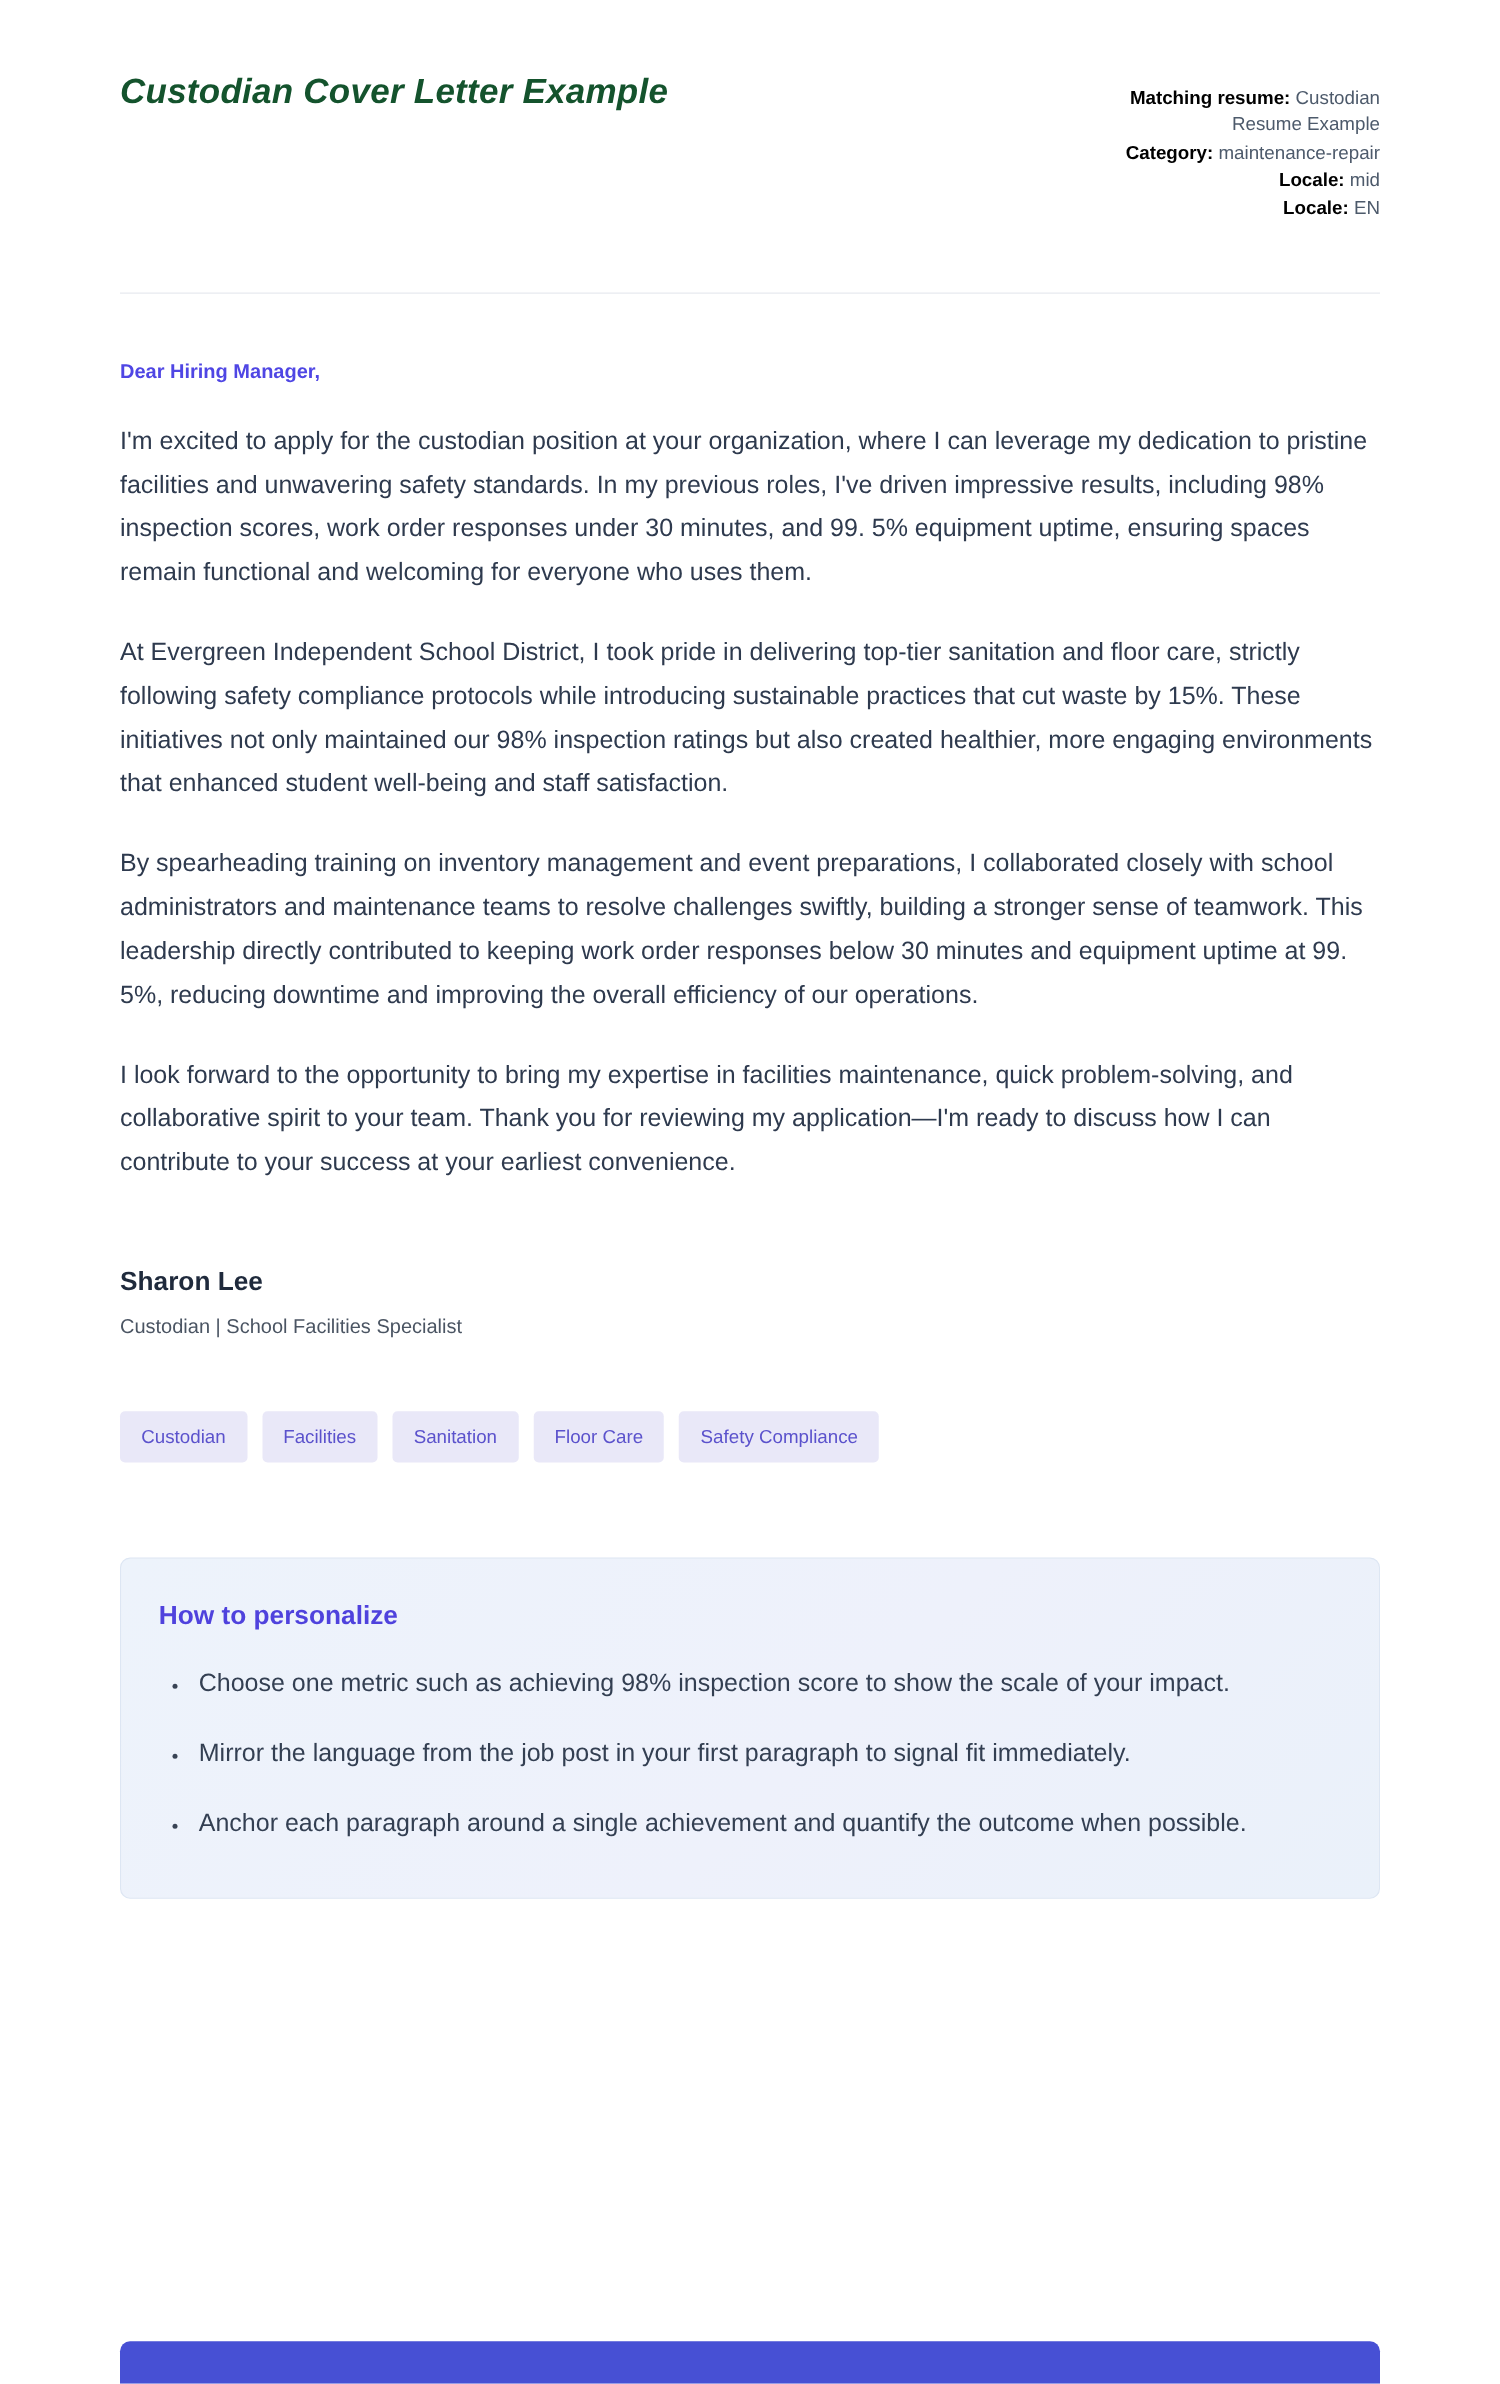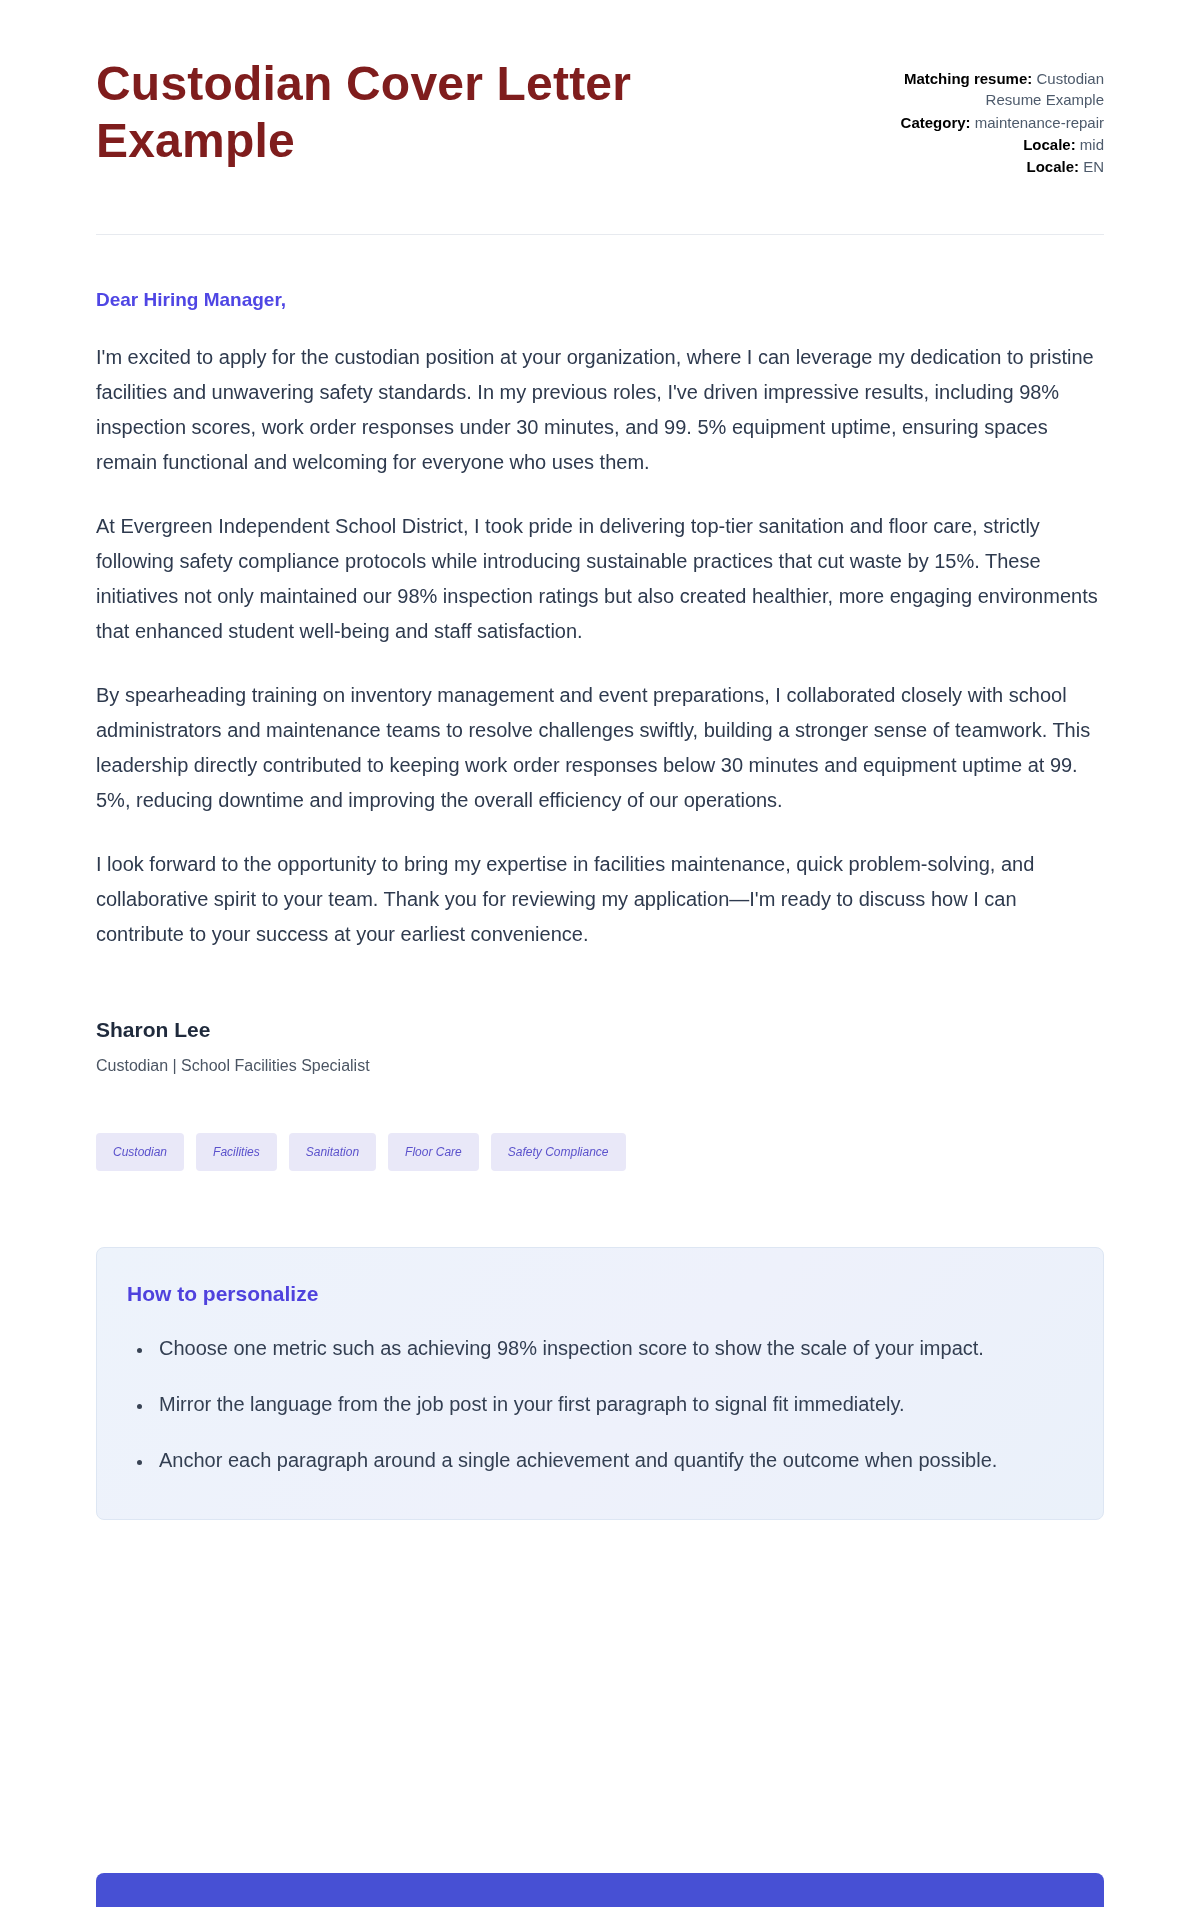--- a/index.html
+++ b/index.html
@@ -22,25 +22,26 @@
   }
   
   .page-header {
     padding-top: 56px;
     display: flex;
     justify-content: space-between;
     align-items: flex-start;
   }
   .header-left { max-width: 620px; }
   h1.page-title {
-    font-size: 48px;
+    font-size: 28px;
     line-height: 1.18;
     font-weight: 700;
-    color: #7f1d1d;
+    color: #14532d;
     letter-spacing: 0.2px;
+    font-style: italic;
   }
   .page-subtitle {
     margin-top: 9px;
     font-size: 22px;
     line-height: 1.32;
     font-weight: 700;
     color: #3d4859;
     max-width: 605px;
   }
   .meta-block {
@@ -55,21 +56,21 @@
   .m-label { font-weight: 700; color: #000000; }
   .divider {
     margin-top: 56px;
     border: none;
     border-top: 1px solid #e7eaef;
     height: 0;
   }
   
   .greeting {
     margin-top: 54px;
-    font-size: 19px;
+    font-size: 16px;
     font-weight: 700;
     color: #4f46e4;
   }
   .para {
     margin-top: 29px;
     font-size: 20px;
     line-height: 1.75;
     color: #2e3a4e;
   }
   .sig-name {
@@ -87,26 +88,25 @@
   .tags-row {
     margin-top: 58px;
     display: flex;
     flex-wrap: wrap;
     gap: 12px;
   }
   .tag-chip {
     display: inline-block;
     background: #e9e8f8;
     color: #5b52cc;
-    font-size: 12px;
+    font-size: 15px;
     line-height: 1;
     padding: 13px 17px;
     border-radius: 4px;
     cursor: pointer;
-    font-style: italic;
   }
   
   .personalize-box {
     margin-top: 76px;
     background: linear-gradient(135deg, #edf3fb 0%, #eef1fb 55%, #eaf1fa 100%);
     border: 1px solid #dde6f3;
     border-radius: 8px;
     padding: 34px 36px 42px 30px;
   }
   .personalize-title {

